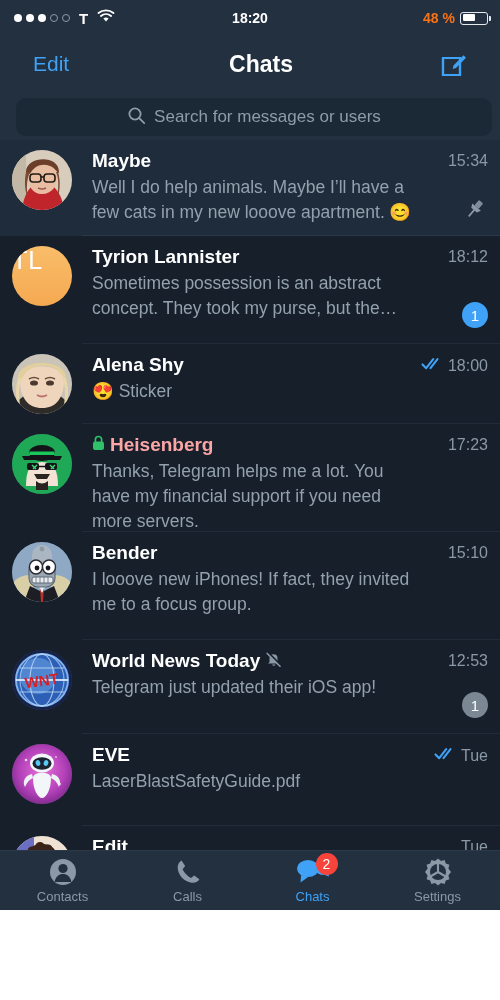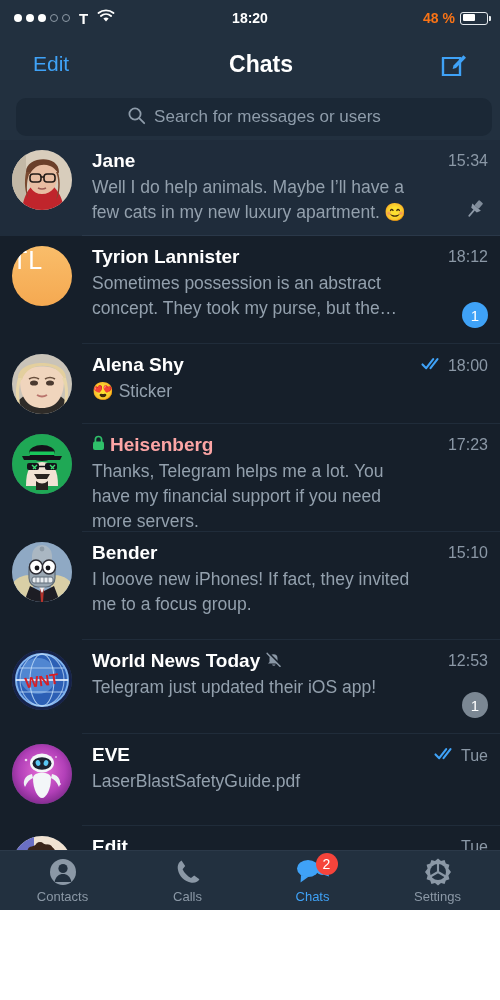--- a/index.html
+++ b/index.html
@@ -191,23 +191,23 @@
             <path d="M14 22 C12 32 13 42 16 48 C14 38 15 28 18 22 Z" fill="#7a4a31"></path>
             <path d="M46 22 C49 32 48 44 44 50 C47 40 47 28 44 22 Z" fill="#7a4a31"></path>
             <rect x="18" y="24" width="11" height="8" rx="3" fill="none" stroke="#221a16" stroke-width="1.6"></rect>
             <rect x="32" y="24" width="11" height="8" rx="3" fill="none" stroke="#221a16" stroke-width="1.6"></rect>
             <path d="M29 27 H32" stroke="#221a16" stroke-width="1.4"></path>
             <path d="M26 38 Q30 40 34 38" stroke="#9a5b52" stroke-width="1.6" fill="none"></path>
           </svg>
         </div>
         <div class="body">
           <div class="titleline">
-            <span class="cname">Jane</span>
-          </div>
-          <div class="msg">Well I do help animals. Maybe I’ll have a few cats in my new luxury apartment. 😊</div>
+            <span class="cname">Maybe</span>
+          </div>
+          <div class="msg">Well I do help animals. Maybe I’ll have a few cats in my new looove apartment. 😊</div>
         </div>
         <div class="time">
           <span>15:34</span>
         </div>
         <span class="pin" style="top:58px"><svg width="22" height="22" viewBox="0 0 22 22">
             <g transform="rotate(40 11 11)">
               <rect x="8.2" y="1.5" width="5.6" height="7" rx="1" fill="#7f8b99"></rect>
               <path d="M5.4 8.5 H16.6 L14.6 12.5 H7.4 Z" fill="#8c98a6"></path>
               <path d="M11 12.5 V20" stroke="#8c98a6" stroke-width="1.7" stroke-linecap="round"></path>
             </g>

